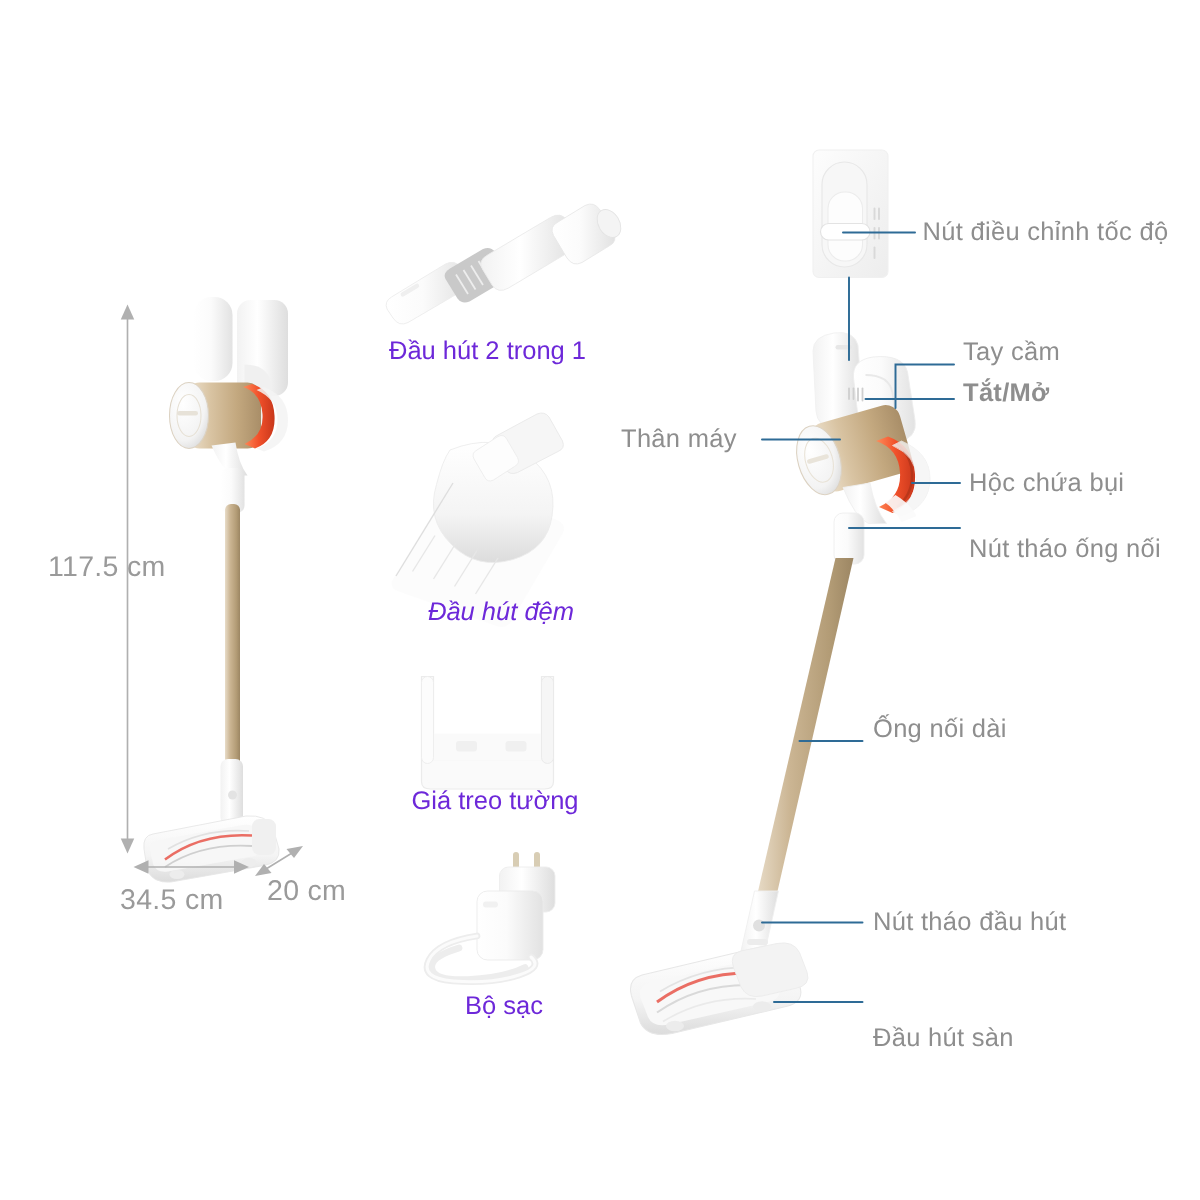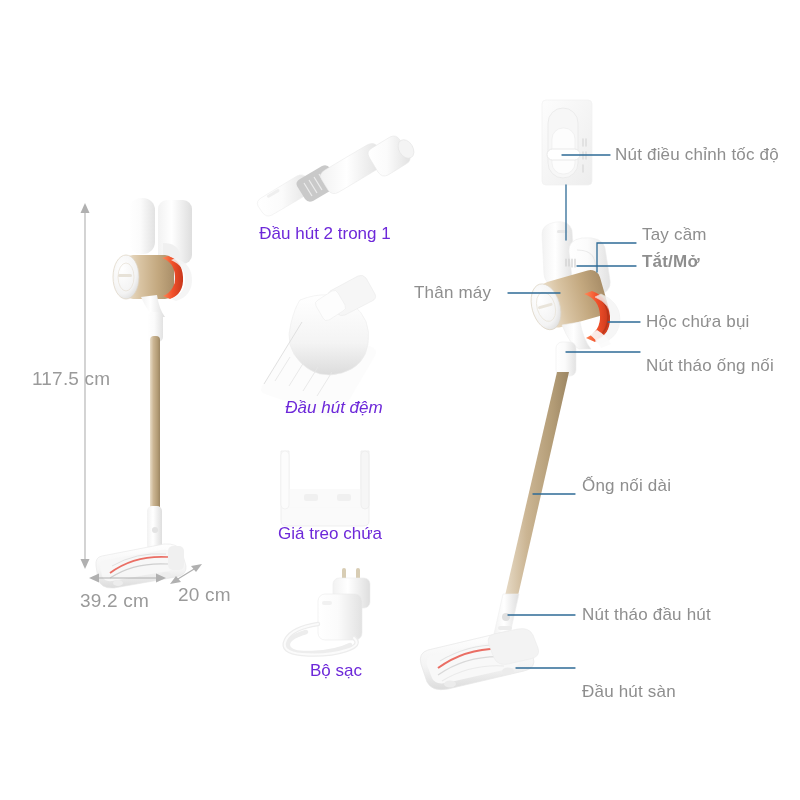--- a/index.html
+++ b/index.html
@@ -269,26 +269,26 @@
 
       <line x1="533" y1="494" x2="575" y2="494"></line>
 
       <line x1="508" y1="615" x2="575" y2="615"></line>
 
       <line x1="516" y1="668" x2="575" y2="668"></line>
     </g>
   </svg>
 
   <div class="lbl dim" style="left:4px;top:368px;margin-left:28px;">117.5 cm</div>
-  <div class="lbl dim" style="left:80px;top:590px;">39.2 cm</div>
+  <div class="lbl dim" style="left:80px;top:590px;">34.5 cm</div>
   <div class="lbl dim" style="left:178px;top:584px;">20 cm</div>
 
   <div class="acc-cap" style="left:325px;top:224px;">Đầu hút 2 trong 1</div>
   <div class="acc-cap" style="left:334px;top:398px;font-style:italic;">Đầu hút đệm</div>
-  <div class="acc-cap" style="left:330px;top:524px;">Giá treo chứa</div>
+  <div class="acc-cap" style="left:330px;top:524px;">Giá treo tường</div>
   <div class="acc-cap" style="left:336px;top:661px;">Bộ sạc</div>
 
   <div class="lbl" style="left:615px;top:145px;">Nút điều chỉnh tốc độ</div>
   <div class="lbl" style="left:642px;top:225px;">Tay cầm</div>
   <div class="lbl" style="left:642px;top:252px;font-weight:bold;">Tắt/Mở</div>
   <div class="lbl" style="left:646px;top:312px;">Hộc chứa bụi</div>
   <div class="lbl" style="left:646px;top:356px;">Nút tháo ống nối</div>
   <div class="lbl" style="left:414px;top:283px;">Thân máy</div>
   <div class="lbl" style="left:582px;top:476px;">Ống nối dài</div>
   <div class="lbl" style="left:582px;top:605px;">Nút tháo đầu hút</div>

